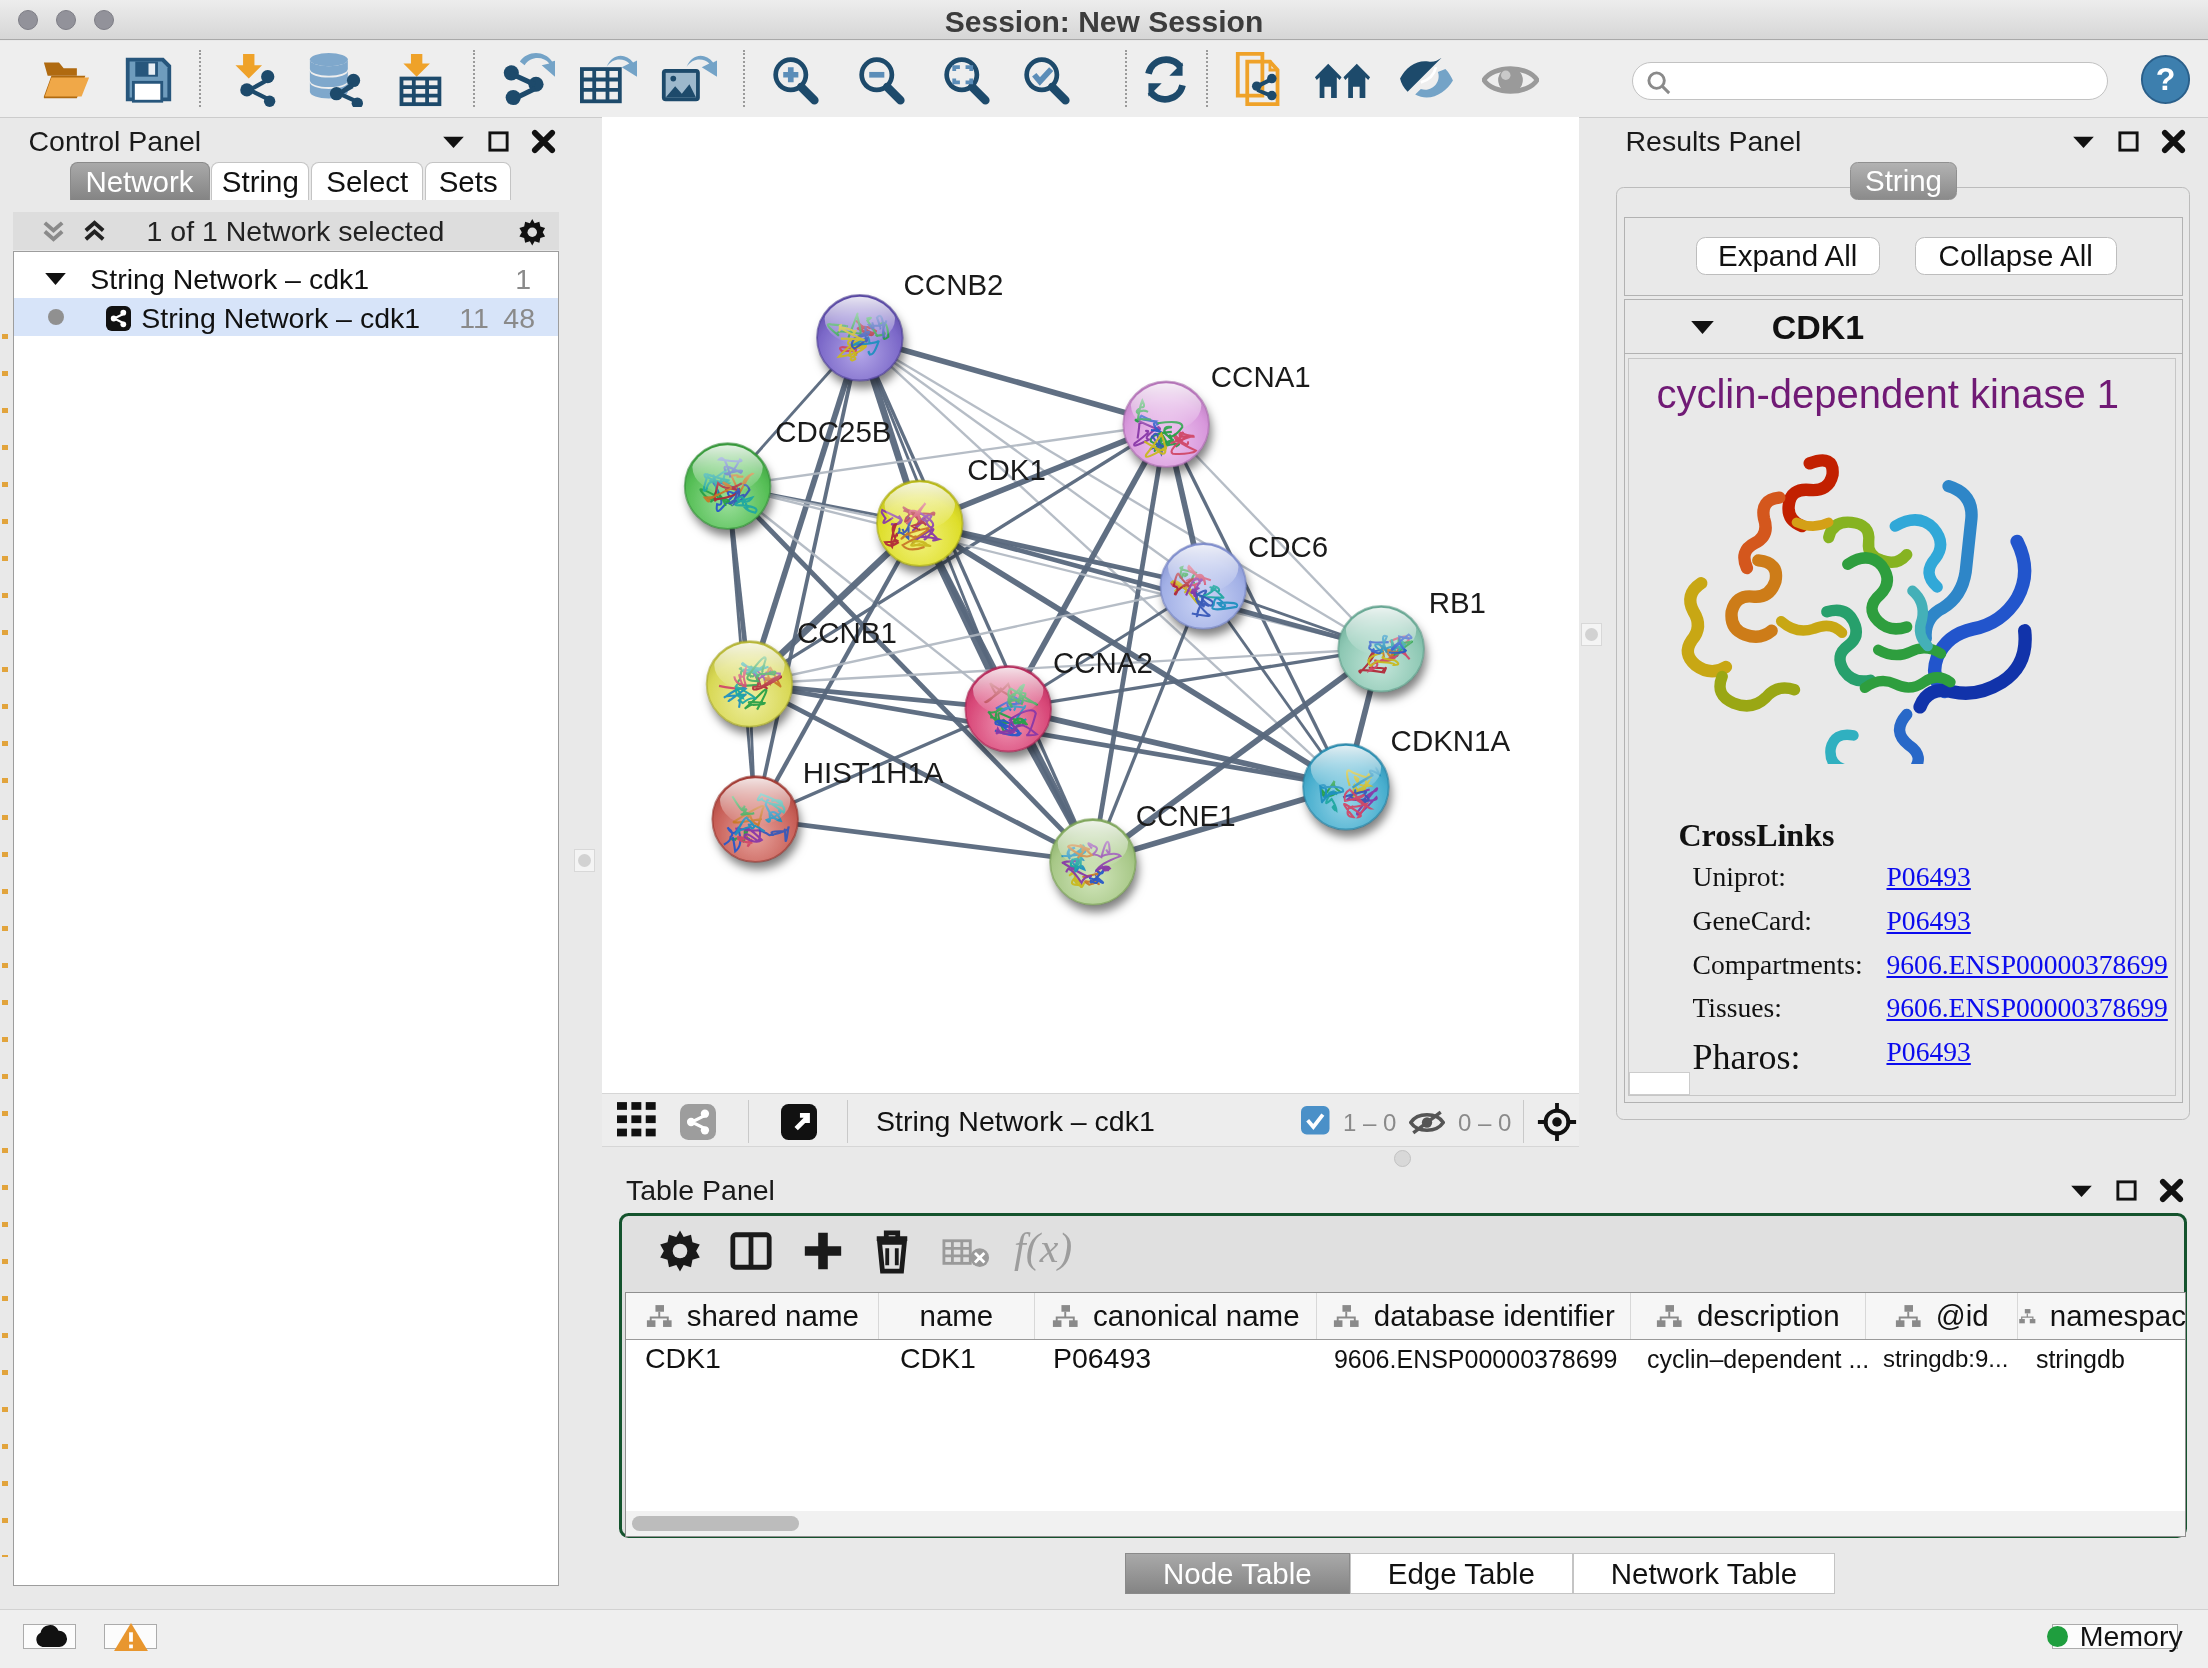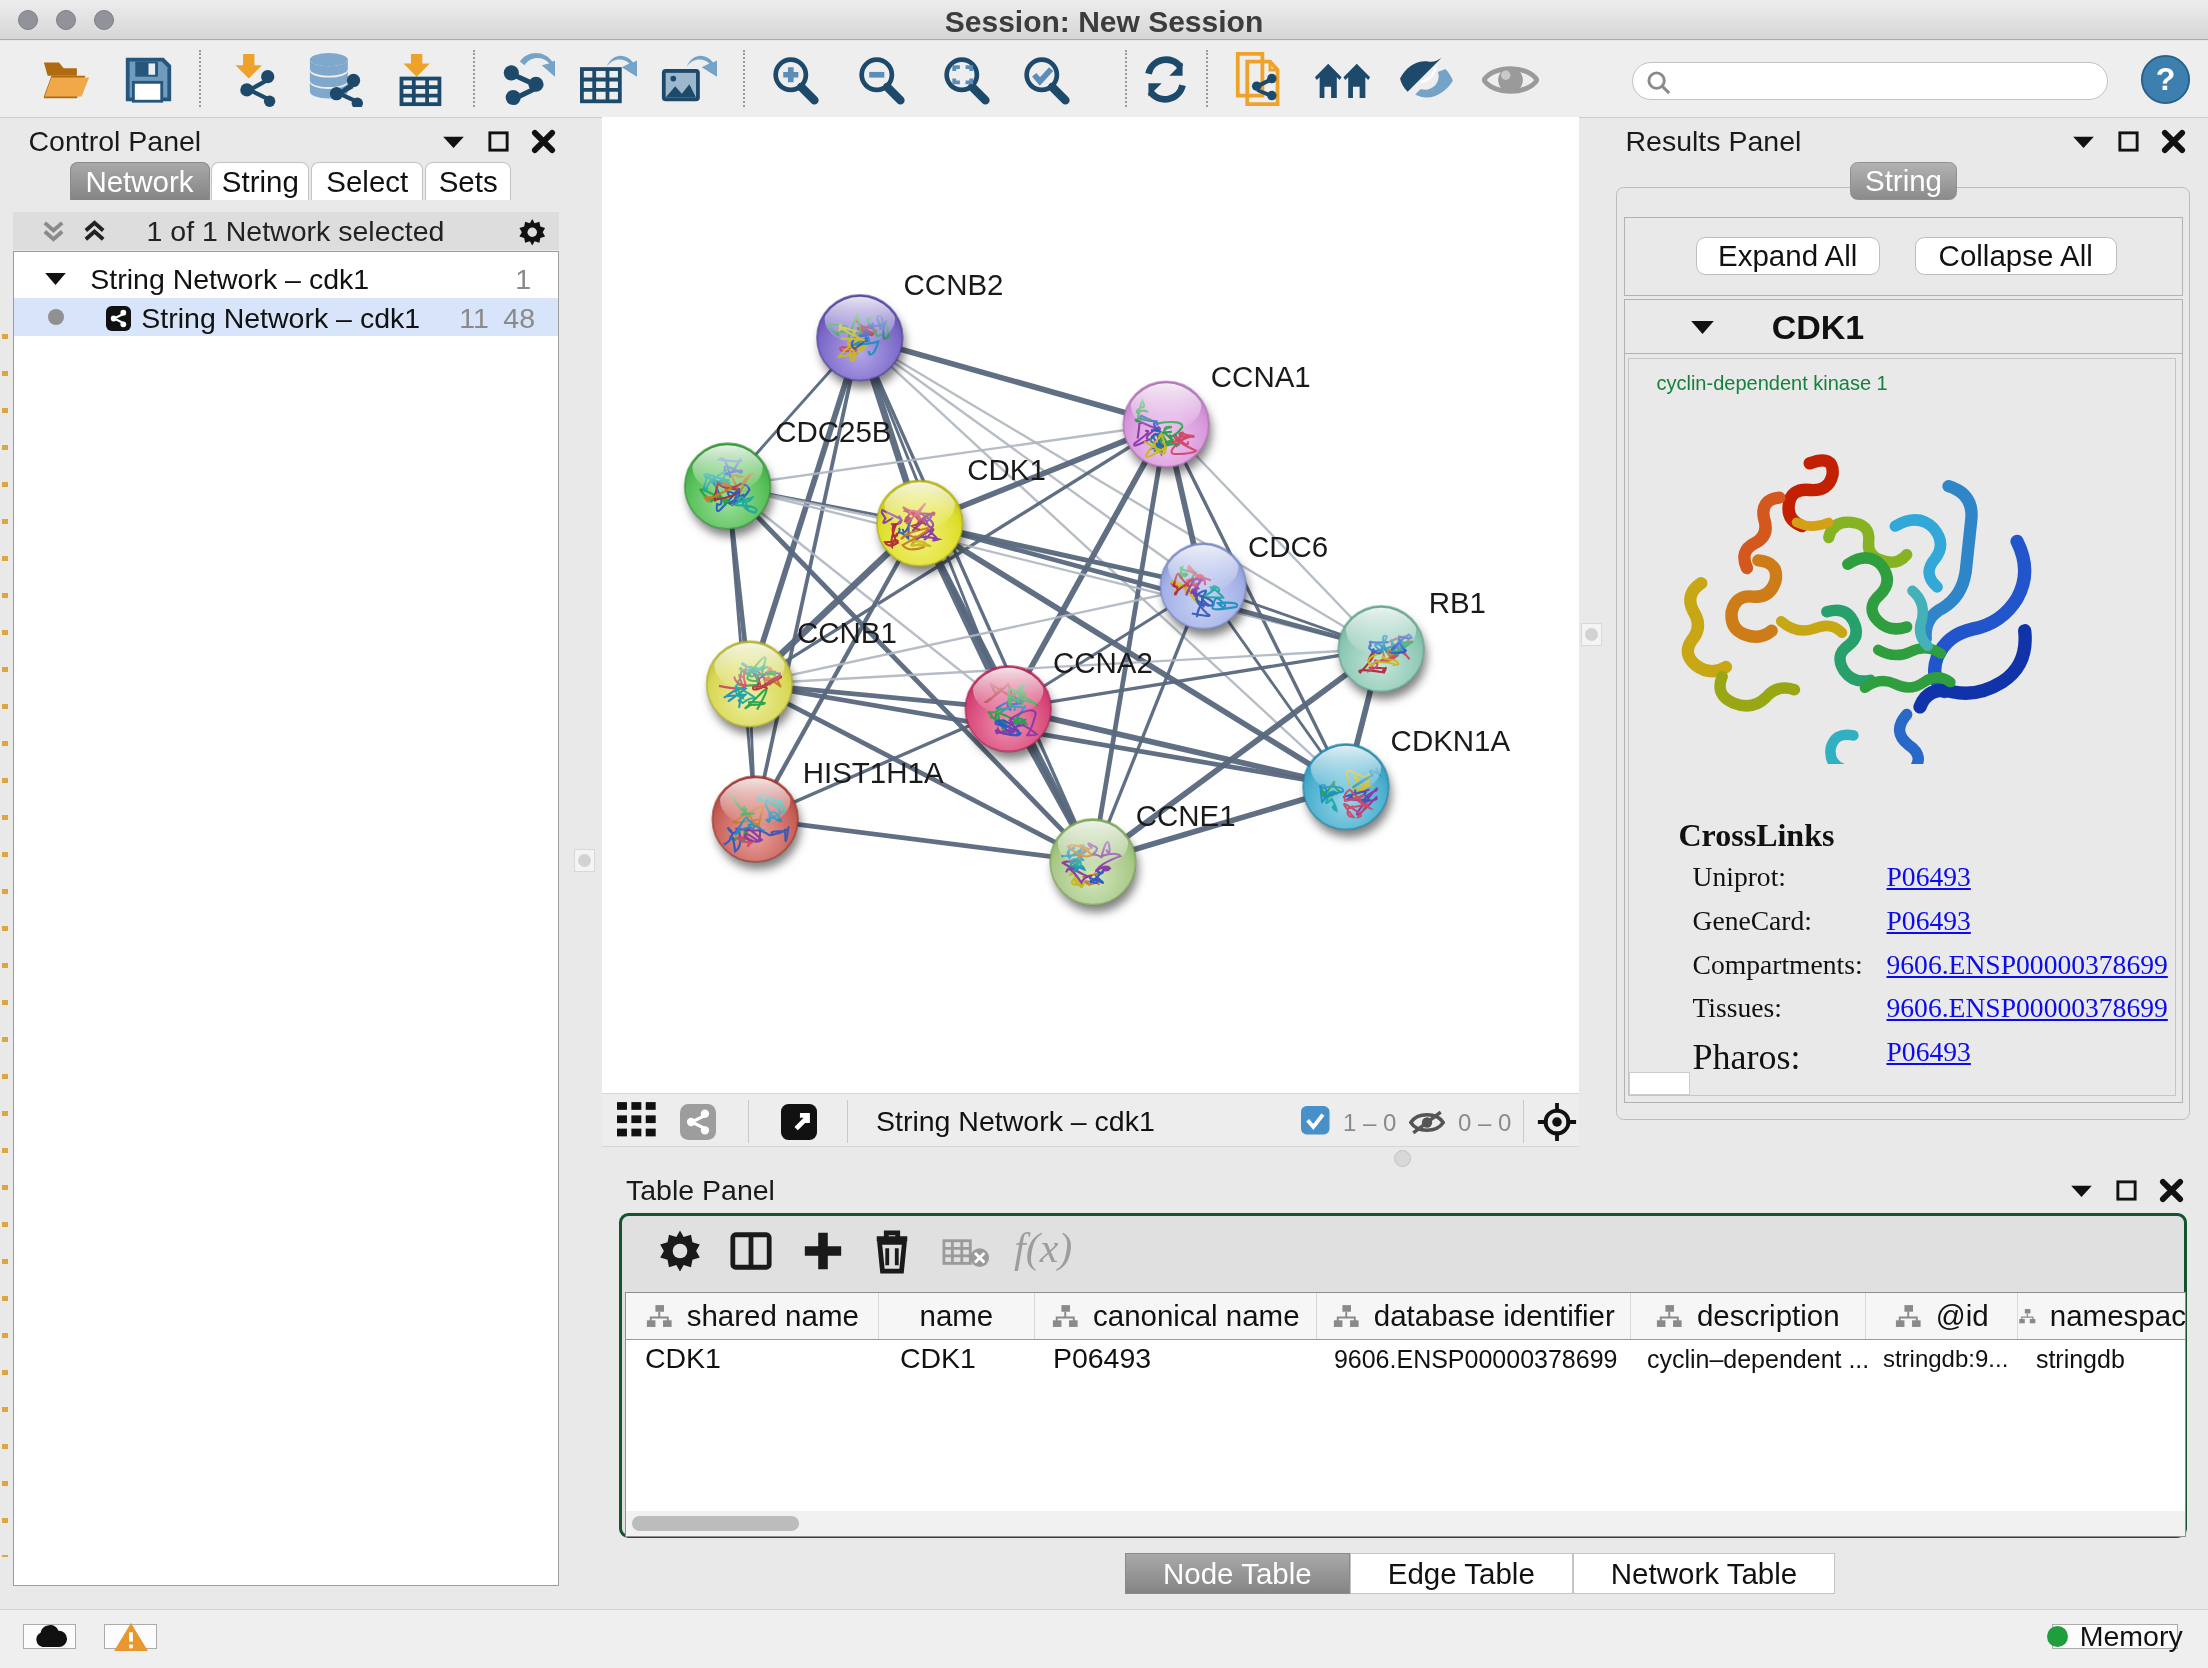--- a/index.html
+++ b/index.html
@@ -787,21 +787,21 @@
       <div class="rbtn" style="left:290px;width:202px">Collapse All</div>
     </div>
     <div class="rboxB">
       <div class="cdk1head">
         <svg style="position:absolute;left:65px;top:19px" width="25" height="16" viewBox="0 0 26 17">
             <path d="M1 2 h24 L13 16 z" fill="#111"></path>
           </svg>
         <span style="position:absolute;left:147px;top:7.6px">CDK1</span>
       </div>
       <div class="rinner">
-        <div style="position:absolute;left:27px;top:13.3px;font-size:20px;color:#15803d">cyclin-dependent kinase 1</div>
+        <div style="position:absolute;left:27px;top:13.3px;font-size:40px;color:#701a75">cyclin-dependent kinase 1</div>
         <svg style="position:absolute;left:38px;top:91px" width="371" height="314" viewBox="0 0 390 330">
           <g fill="none" stroke-linecap="round">
             <path d="M150 14 q26-10 24 12 q-4 18 -24 16 q-20-2 -22 16 q-2 16 14 22" stroke="#c22000" stroke-width="13"></path>
             <path d="M118 50 q-20 2 -16 22 q6 18 -10 26 q-16 8 -8 26" stroke="#d4571d" stroke-width="13"></path>
             <path d="M96 116 q22 2 18 22 q-6 18 -24 16 q-18-2 -22 16 q-2 18 14 24 q16 6 28-4" stroke="#cd7c18" stroke-width="13"></path>
             <path d="M36 140 q-18 12 -8 30 q10 16 -2 30 q-10 14 4 26 q16 12 32 2" stroke="#c8a714" stroke-width="13"></path>
             <path d="M58 238 q-8 20 12 28 q20 8 34-6 q12-14 30-8" stroke="#9aa714" stroke-width="12"></path>
             <path d="M170 92 q4-18 24-16 q20 2 18 20 q-2 16 14 20 q16 6 26-6" stroke="#86b321" stroke-width="12"></path>
             <path d="M190 120 q22-14 36 2 q12 16 -2 30 q-16 14 -2 28 q12 12 30 6" stroke="#2e9e3e" stroke-width="12"></path>
             <path d="M168 170 q20-6 28 10 q8 16 -6 26 q-14 10 -4 26 q10 14 28 10" stroke="#27a06c" stroke-width="12"></path>

